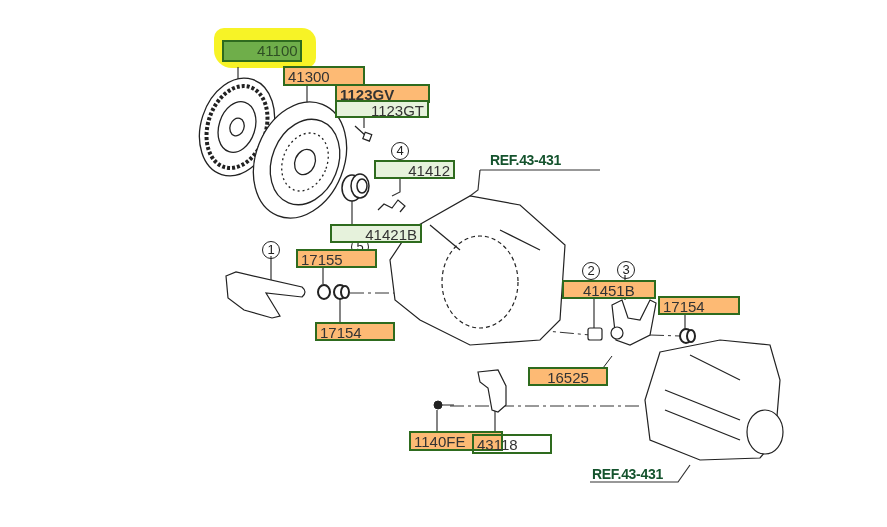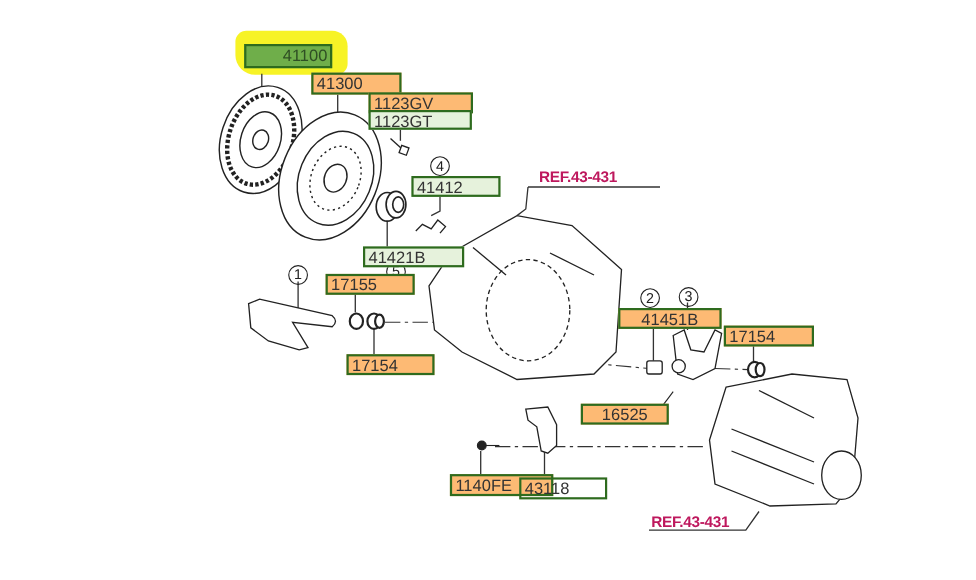--- a/index.html
+++ b/index.html
@@ -4,26 +4,26 @@
 <style>
   html, body { margin:0; padding:0; background:#ffffff; }
   body { width:887px; height:527px; position:relative; overflow:hidden;
          font-family:"Liberation Sans", sans-serif; }
   #diagram { position:absolute; left:0; top:0; width:887px; height:527px; }
   .lbl { position:absolute; box-sizing:border-box; border:2px solid #2e6b1e;
          font-family:"Liberation Sans", sans-serif; font-size:15px; color:#333;
          line-height:15px; padding:1px 3px; white-space:nowrap; overflow:visible;
          cursor:pointer; }
   .lbl.white { background:#fdba74; }
-  .lbl.tint { background:#e6f2dc; }
+  .lbl.tint { background:#e6f2dc;text-align:right; }
   .lbl.sel { background:#6fae4a; color:#2f4f24; }
   .hl { position:absolute; left:214px; top:28px; width:102px; height:40px;
         background:#f7f21a; border-radius:10px 14px 10px 18px; opacity:0.95; }
   .ref { position:absolute; font-family:"Liberation Sans", sans-serif; font-weight:bold;
-         font-size:14px; color:#be185d; letter-spacing:-0.3px; }
+         font-size:14px; color:#14532d; letter-spacing:-0.3px; }
   .circ { position:absolute; width:16px; height:16px; border:1.5px solid #222;
           border-radius:50%; font-size:13px; line-height:16px; text-align:center;
           color:#222; font-family:"Liberation Sans", sans-serif; background:transparent; }
 </style>
 </head>
 <body>
 
 <div id="diagram">
 
   <div class="hl"></div>
@@ -132,21 +132,21 @@
   </svg>
 
   <div class="circ" style="left:262px;top:241px;">1</div>
   <div class="circ" style="left:582px;top:262px;">2</div>
   <div class="circ" style="left:617px;top:261px;">3</div>
   <div class="circ" style="left:391px;top:142px;">4</div>
   <div class="circ" style="left:351px;top:238px;">5</div>
 
   <div class="lbl sel" style="left:222px;top:40px;width:80px;height:22px;padding-left:33px;">41100</div>
   <div class="lbl white" style="left:283px;top:66px;width:82px;height:20px;">41300</div>
-  <div class="lbl white" style="left:335px;top:84px;width:95px;height:19px;">1123GV</div>
+  <div class="lbl white" style="left:335px;top:84px;width:95px;height:19px;font-weight:bold;">1123GV</div>
   <div class="lbl tint" style="left:335px;top:100px;width:94px;height:18px;">1123GT</div>
   <div class="lbl tint" style="left:374px;top:160px;width:81px;height:19px;">41412</div>
   <div class="lbl tint" style="left:330px;top:224px;width:92px;height:19px;">41421B</div>
   <div class="lbl white" style="left:296px;top:249px;width:81px;height:19px;">17155</div>
   <div class="lbl white" style="left:315px;top:322px;width:80px;height:19px;">17154</div>
   <div class="lbl white" style="left:562px;top:280px;width:94px;height:19px;padding-left:19px;">41451B</div>
   <div class="lbl white" style="left:658px;top:296px;width:82px;height:19px;">17154</div>
   <div class="lbl white" style="left:528px;top:367px;width:80px;height:19px;text-align:center;">16525</div>
   <div class="lbl white" style="left:409px;top:431px;width:94px;height:20px;">1140FE</div>
   <div class="lbl white" style="left:472px;top:434px;width:80px;height:20px;background:transparent;">43118</div>

